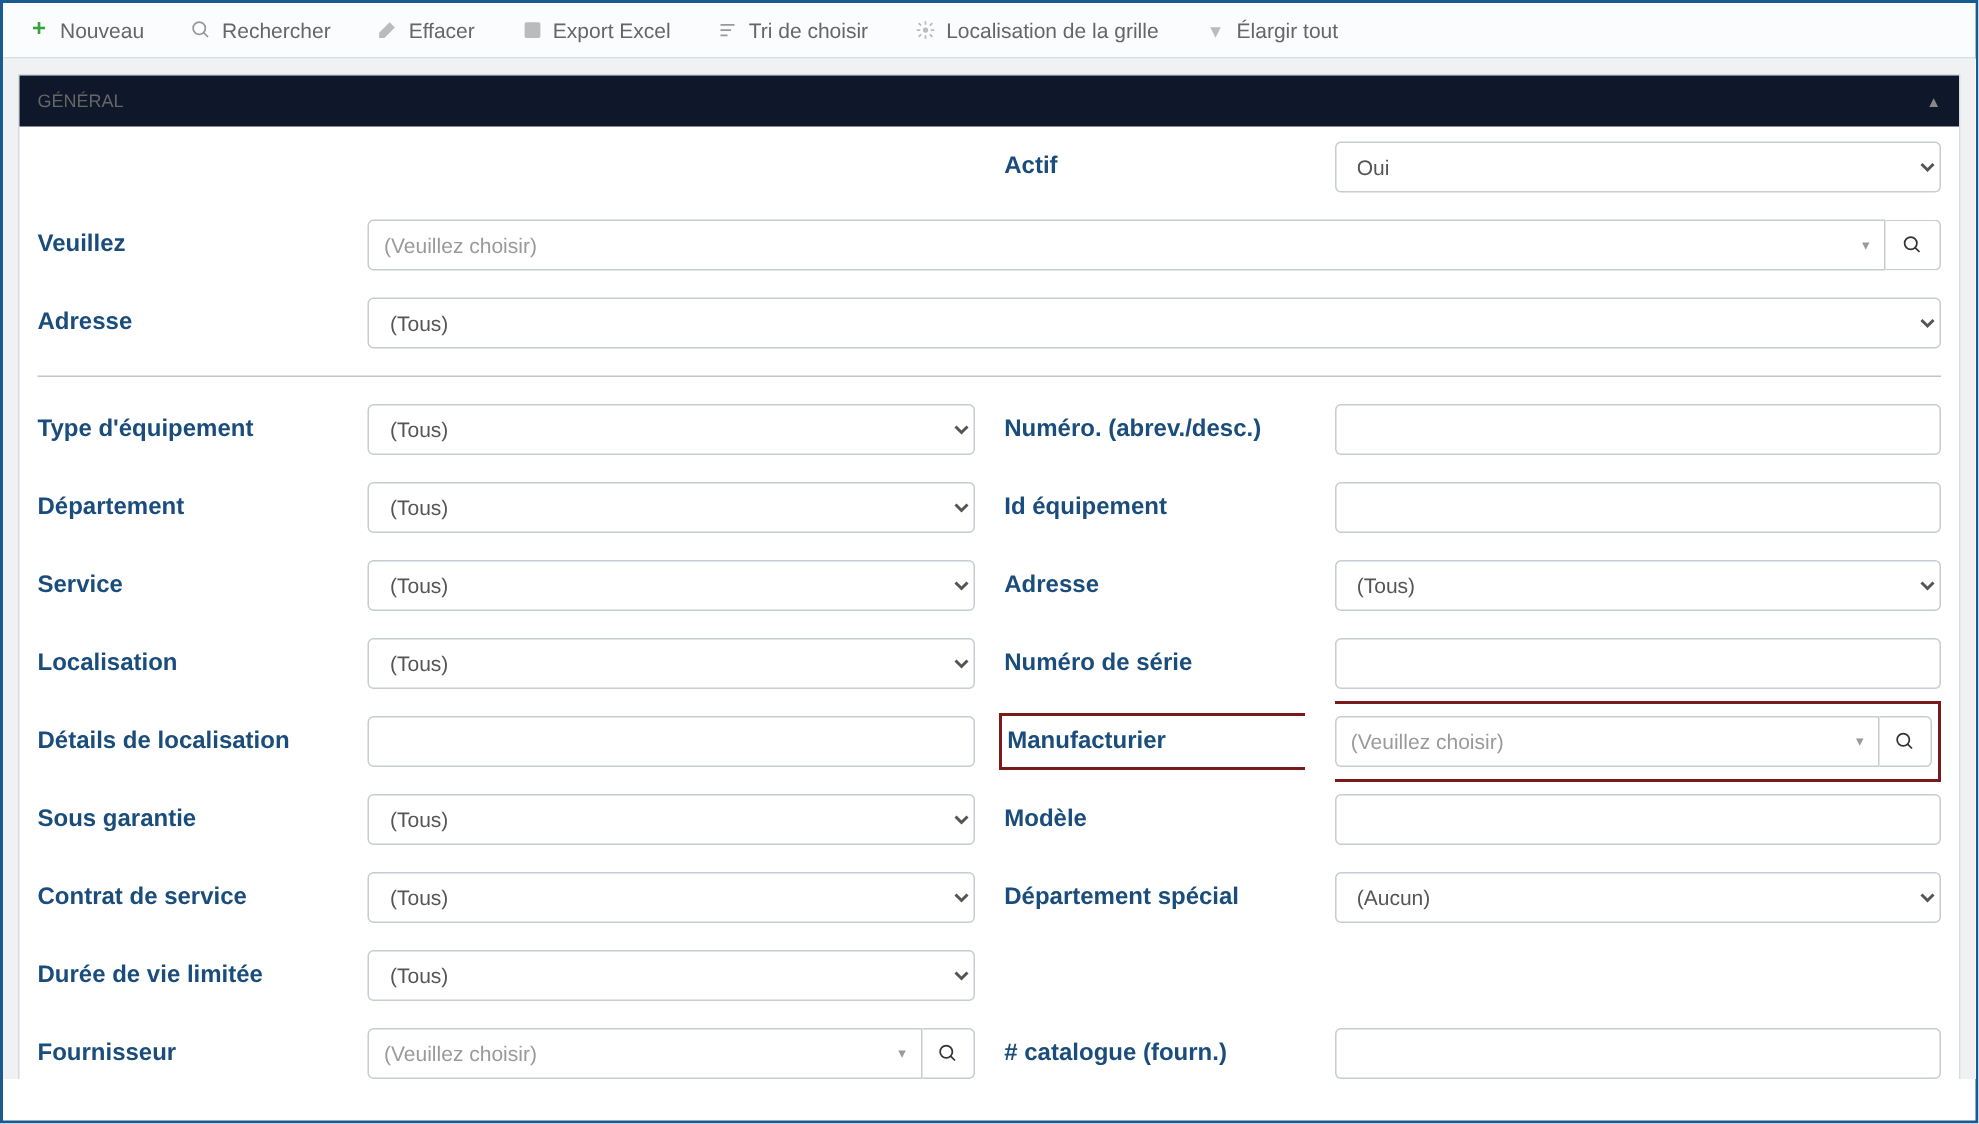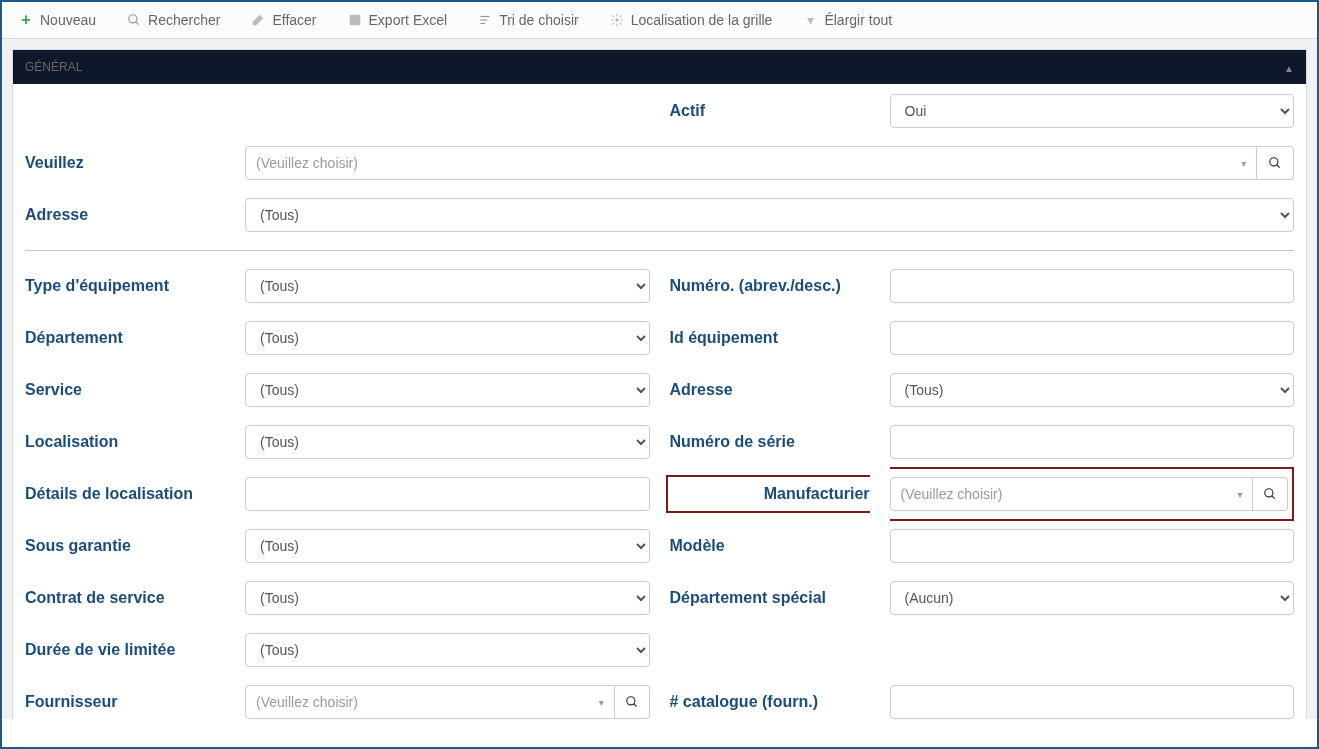--- a/index.html
+++ b/index.html
@@ -142,21 +142,20 @@
   }
   .green-select {
     background: #c2efb6;
     border: 1px solid #a5d79a;
     color: #333;
   }
   .highlighted {
     outline: 2px solid #7a1a1a;
     outline-offset: -2px;
     padding: 2px;
-    text-align: right;
   }
   .full-span { grid-column: 2 / -1; }
   .narrow-combo { max-width: 405px; }
 </style>
 </head>
 <body>
 
 <div class="window">
 
   <div class="toolbar">

